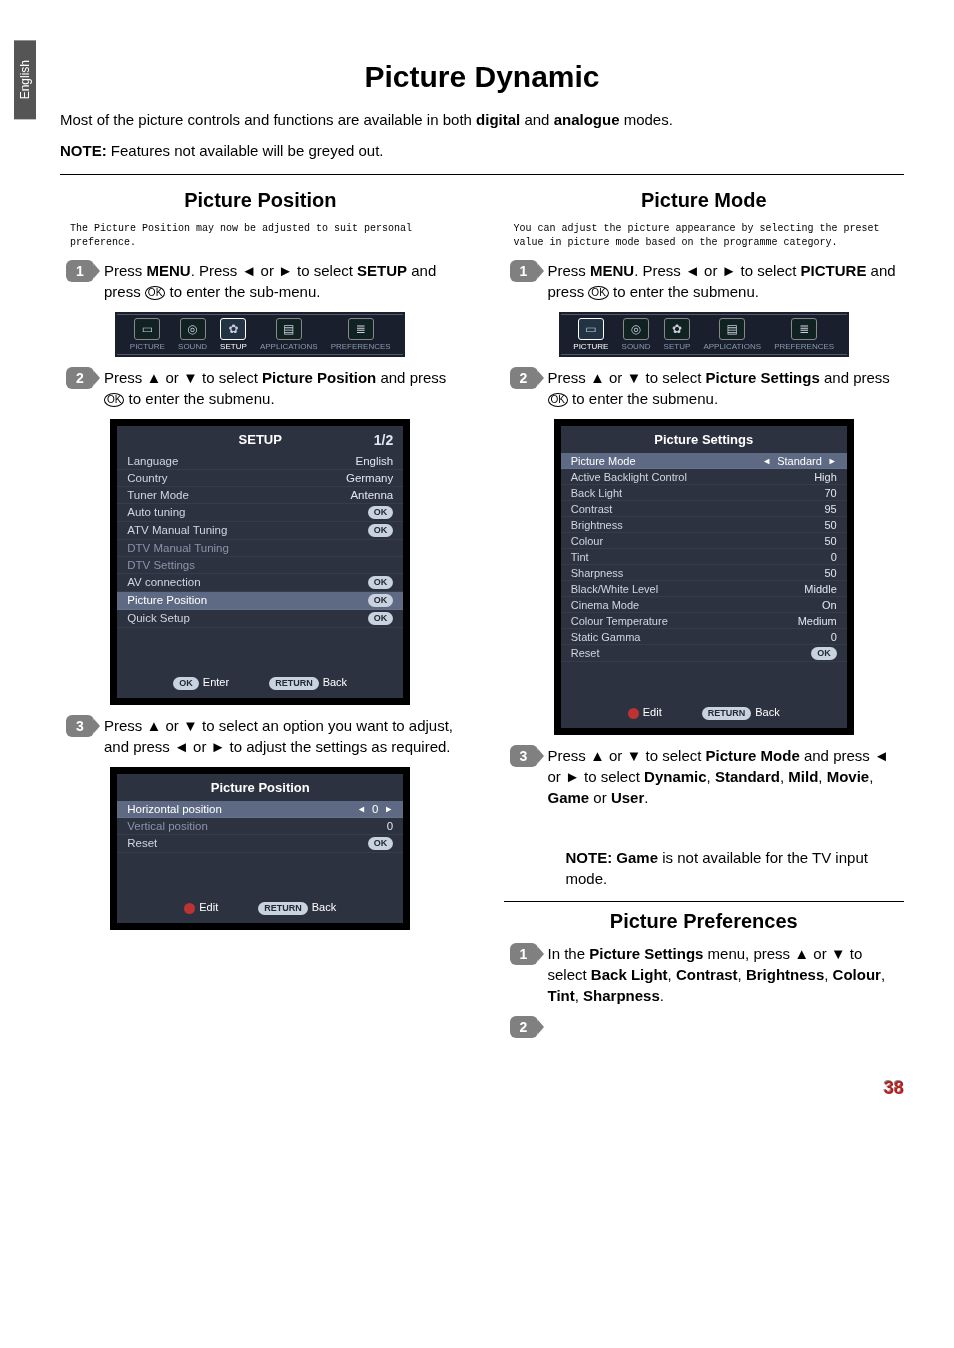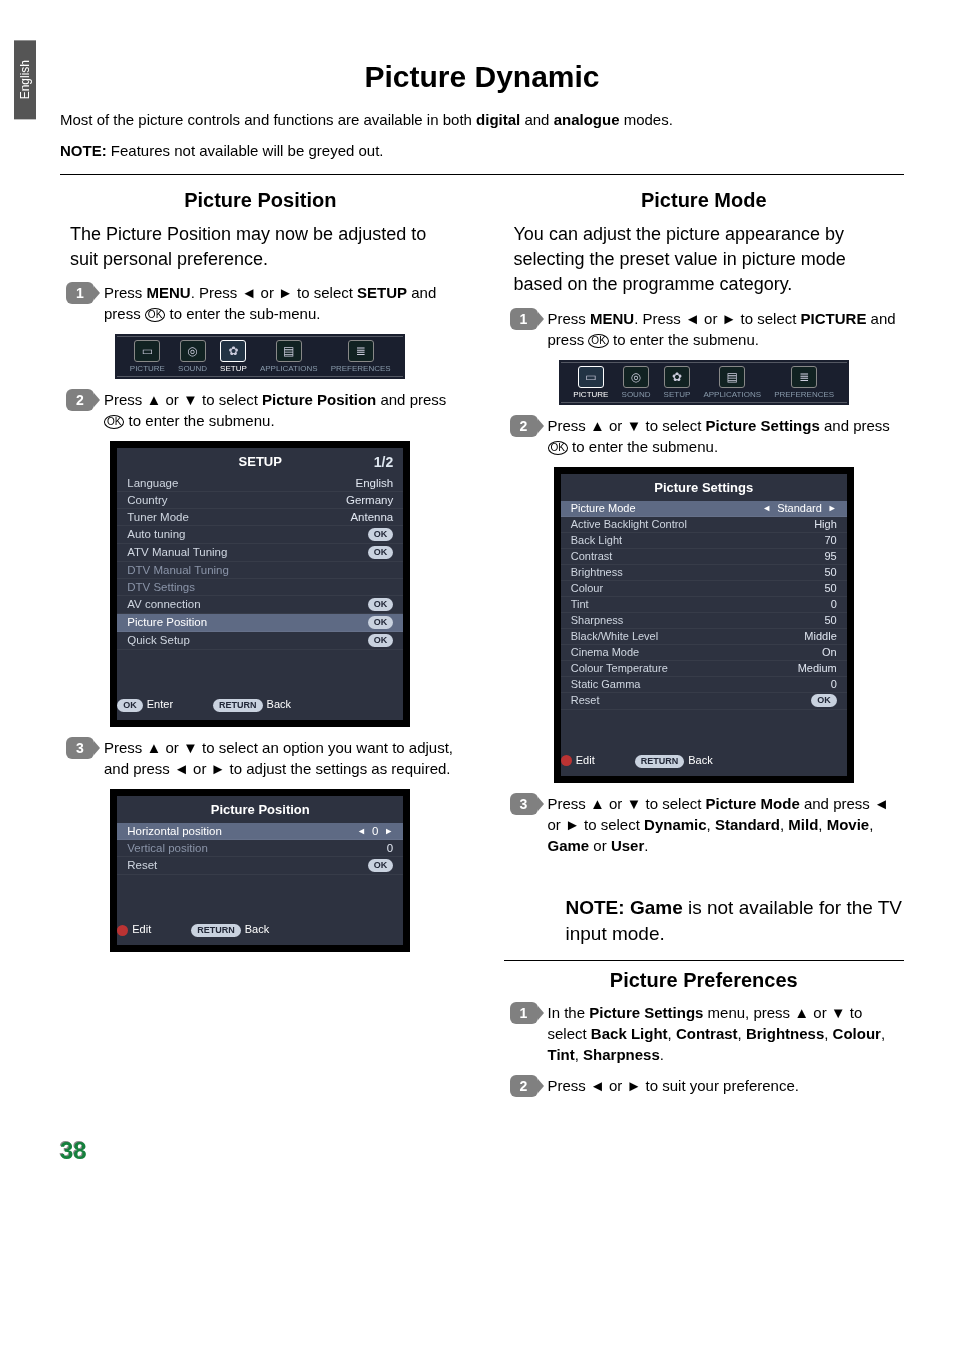--- a/index.html
+++ b/index.html
@@ -6,28 +6,28 @@
   body { font-family: Arial, Helvetica, sans-serif; font-size: 14px; color: #000; background:#fff; width:954px; }
   .page { position: relative; padding: 40px 50px 40px 60px; }
   .lang-tab { position:absolute; left:14px; top:40px; background:#555; color:#fff; font-size:12px; padding:20px 4px; writing-mode: vertical-rl; transform: rotate(180deg); border-radius:0 0 0 0;}
   h1.title { text-align:center; font-size:30px; font-weight:bold; margin:20px 0 15px; }
   .intro { font-size:15px; line-height:1.5; margin-bottom:8px; }
   .intro .b { font-weight:bold; }
   hr.sep { border:none; border-top:1.5px solid #000; margin:12px 0 8px; }
   .cols { display:flex; gap:43px; }
   .col { flex:1; min-width:0; }
   h2.sect { text-align:center; font-size:20px; font-weight:bold; margin:6px 0 10px; }
-  p.desc { font-size:18px; line-height:1.4; margin:0 10px 10px 10px; }
+  p.desc { font-size:10px; line-height:1.4; margin:0 10px 10px 10px;font-family:Liberation Mono, monospace; }
   .step { display:flex; gap:10px; margin:10px 6px; align-items:flex-start; }
   .bullet { flex:0 0 28px; height:22px; background:#808080; color:#fff; border-radius:6px; display:flex; align-items:center; justify-content:center; font-weight:bold; font-size:14px; position:relative; }
   .bullet::after{ content:''; position:absolute; right:-6px; top:4px; border-left:6px solid #808080; border-top:7px solid transparent; border-bottom:7px solid transparent;}
   .step-text { flex:1; font-size:15px; line-height:1.4; }
   .b { font-weight:bold; }
   .okbtn-inline { display:inline-block; border:1.2px solid #000; border-radius:50%; font-size:10px; padding:0 2px; line-height:12px; vertical-align:middle;}
-  .note-indent { margin-left:62px; font-size:19px; line-height:1.4;margin-top:39px; }
+  .note-indent { margin-left:62px; font-size:15px; line-height:1.4;margin-top:39px; }
 
   
   .menubar { width:290px; margin:8px auto 6px; background:#1a1f2e; padding:6px 8px; display:flex; justify-content:space-around; align-items:center; position:relative;}
   .menubar::before { content:''; position:absolute; inset:2px; border-top:1px solid rgba(255,255,255,.25); border-bottom:1px solid rgba(255,255,255,.25); pointer-events:none;}
   .mb-item { text-align:center; color:#89a; font-size:8px; }
   .mb-item.sel { color:#fff; }
   .mb-icon-box { width:26px; height:22px; margin:0 auto 2px; border:1px solid #888; border-radius:3px; background:#122; display:flex; align-items:center; justify-content:center; color:#ccd; font-size:12px; }
   .mb-item.sel .mb-icon-box { border-color:#fff; background:#234; }
 
   
@@ -35,29 +35,29 @@
   .osd-inner { background:#2d3240; color:#cfd6e0; }
   .osd-title { text-align:center; font-weight:bold; font-size:13px; padding:6px 8px; position:relative; color:#fff;}
   .osd-title .pg { position:absolute; right:10px; top:6px; font-size:14px; color:#dfe7f0;}
   .osd-row { display:flex; justify-content:space-between; padding:2px 10px; font-size:11.5px; color:#cfd6e0; border-bottom:1px solid rgba(255,255,255,.05);}
   .osd-row.dim { color:#8a94a8; }
   .osd-row.hl { background:#5e6a84; color:#fff;}
   .osd-row .val { color:#e0e6f0; }
   .osd-val-box { display:inline-flex; align-items:center; gap:6px;}
   .tri-l, .tri-r { font-size:9px; color:#e0e6f0;}
   .okpill { display:inline-block; background:#c9d2df; color:#222838; font-size:9px; font-weight:bold; border-radius:8px; padding:0 6px; line-height:13px;}
-  .osd-foot { display:flex; gap:40px; padding:8px 0; font-size:11px; color:#fff; }
+  .osd-foot { display:flex; justify-content:center; gap:40px; padding:8px 0; font-size:11px; color:#fff; }
   .osd-foot .pill { background:#c9d2df; color:#222838; font-size:9px; font-weight:bold; border-radius:8px; padding:0 6px; margin-right:4px; display:inline-block; line-height:13px;}
   .osd-foot .dot { display:inline-block; width:11px; height:11px; border-radius:50%; background:#b33; margin-right:4px; vertical-align:middle;}
   .osd-picset .osd-row { padding:1.5px 10px; font-size:11px;}
   .hl-mode { background:#5e6a84; color:#fff;}
   .hl-mode .val { color:#fff;}
   .hl-mode .tri-l,.hl-mode .tri-r{ color:#fff;}
 
-  .pagenum { text-align:left; font-size:24px; font-weight:bold; color:#15803d; margin-top:30px; text-shadow:1px 1px 0 #fff, -1px -1px 0 #888;}
+  .pagenum { text-align:right; font-size:18px; font-weight:bold; color:#b91c1c; margin-top:30px; text-shadow:1px 1px 0 #fff, -1px -1px 0 #888;}
 </style>
 </head>
 <body>
 
 <div class="page">
   <div class="lang-tab">English</div>
 
   <h1 class="title">Picture Dynamic</h1>
 
   <p class="intro">
@@ -329,19 +329,18 @@
 
       <div class="step">
         <div class="bullet">1</div>
         <div class="step-text">
           <span>In the </span><span class="b">Picture Settings</span><span> menu, press ▲ or ▼ to select </span><span class="b">Back Light</span><span>, </span><span class="b">Contrast</span><span>, </span><span class="b">Brightness</span><span>, </span><span class="b">Colour</span><span>, </span><span class="b">Tint</span><span>, </span><span class="b">Sharpness</span><span>.</span>
         </div>
       </div>
 
       <div class="step">
         <div class="bullet">2</div>
-        <div class="step-text">Press ◄ or ► to suit your preference.</div>
       </div>
     </div>
   </div>
 
   <div class="pagenum">38</div>
 </div>
 
 </body></html>

